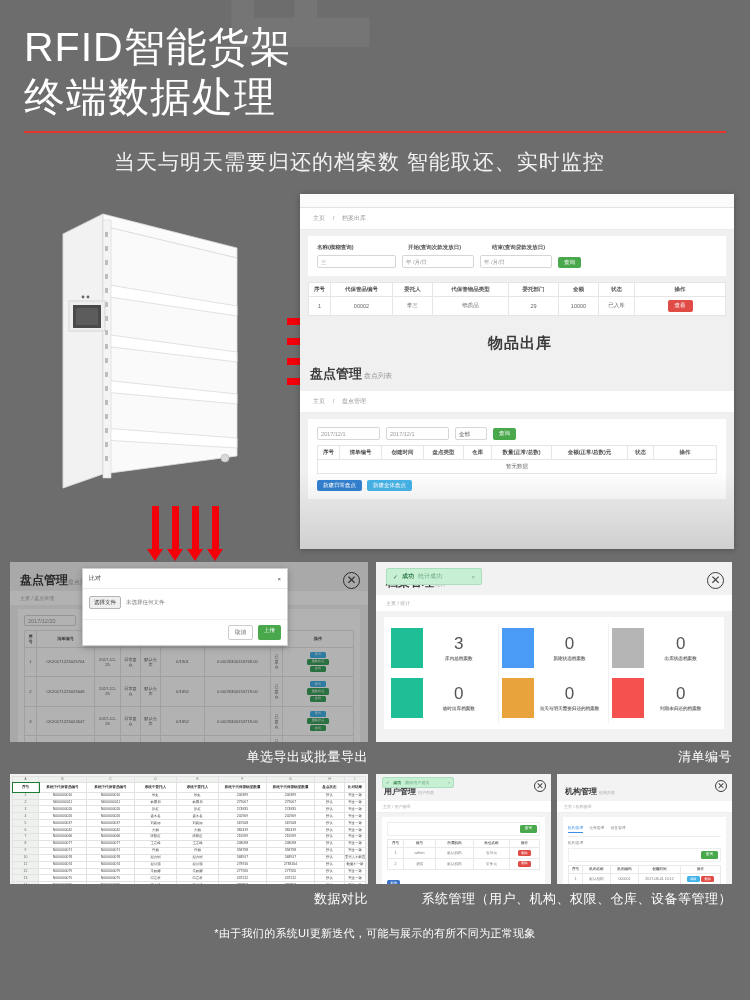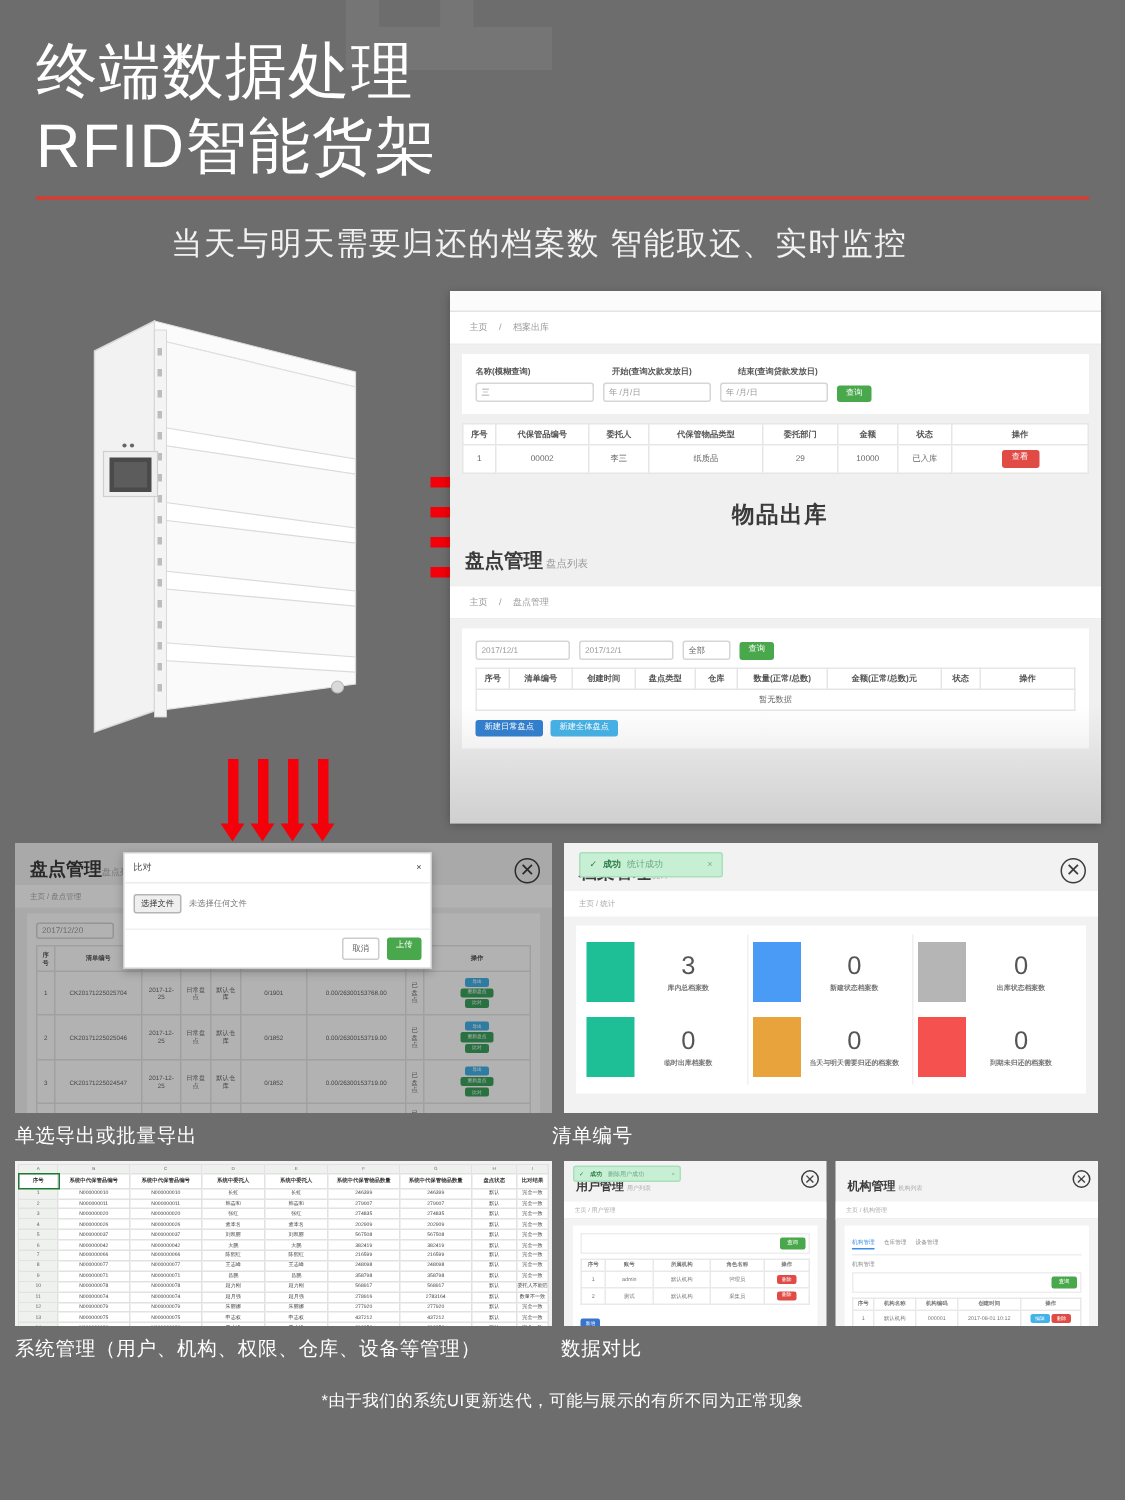--- a/index.html
+++ b/index.html
@@ -104,21 +104,21 @@
 
   
   .bottom { position: relative; margin-top: 8px; }
   .brow { display: flex; gap: 8px; padding: 0 10px; }
   .bcard { position: relative; background: #f2f2f2; overflow: hidden; color: #333; }
   .bcard .closeic {
     position: absolute; right: 8px; top: 10px; width: 17px; height: 17px;
     border: 1.4px solid #3d3d3d; border-radius: 50%; color: #3d3d3d;
     font-size: 12px; line-height: 15px; text-align: center; font-family: "Liberation Sans", sans-serif;
   }
-  .cap { text-align: left; font-size: 13px; color: #ffffff; padding: 6px 0 8px; letter-spacing: .5px; font-family: Liberation Serif, serif; }
+  .cap { text-align: right; font-size: 13px; color: #ffffff; padding: 6px 0 8px; letter-spacing: .5px; font-family: Liberation Serif, serif; }
 
   
   .modal {
     position: absolute; left: 72px; top: 6px; width: 206px; background: #fff;
     border: 1px solid #cfcfcf; box-shadow: 0 2px 6px rgba(0,0,0,.25); z-index: 5;
   }
   .modal-hd { display: flex; justify-content: space-between; align-items: center;
               padding: 5px 6px; border-bottom: 1px solid #ececec; font-size: 6px; color: #444; }
   .modal-bd { padding: 7px 6px 10px; font-size: 5.5px; color: #777; display: flex; align-items: center; gap: 5px; }
   .filebtn { border: 1px solid #b5b5b5; background: #efefef; padding: 2px 4px; font-size: 5.5px; color: #333; border-radius: 2px; }
@@ -170,22 +170,22 @@
 </style>
 </head>
 <body>
 
 <div class="page">
 
   <div class="watermark">RFID</div>
 
   <div class="header">
     <div class="h-title">
+      <div>RFID智能货架</div>
       <div>终端数据处理</div>
-      <div>RFID智能货架</div>
     </div>
     <div class="h-rule"></div>
     <div class="h-sub">当天与明天需要归还的档案数  智能取还、实时监控</div>
   </div>
 
   <div class="mid">
 
     <div class="shelf-wrap">
       <svg viewBox="0 0 200 300" width="200" height="300">
 
@@ -805,19 +805,19 @@
             </tbody>
               </table>
 
           </div>
           <div class="closeic" style="width:12px;height:12px;font-size:9px;line-height:10px;right:5px;top:6px">✕</div>
         </div>
       </div>
     </div>
 
     <div style="display:flex;padding:0 10px">
+      <div style="width:358px" class="cap">数据对比</div>
       <div style="width:364px" class="cap">系统管理（用户、机构、权限、仓库、设备等管理）</div>
-      <div style="width:358px" class="cap">数据对比</div>
     </div>
 
     <div class="footnote">*由于我们的系统UI更新迭代，可能与展示的有所不同为正常现象</div>
   </div>
 </div>
 
 </body></html>

